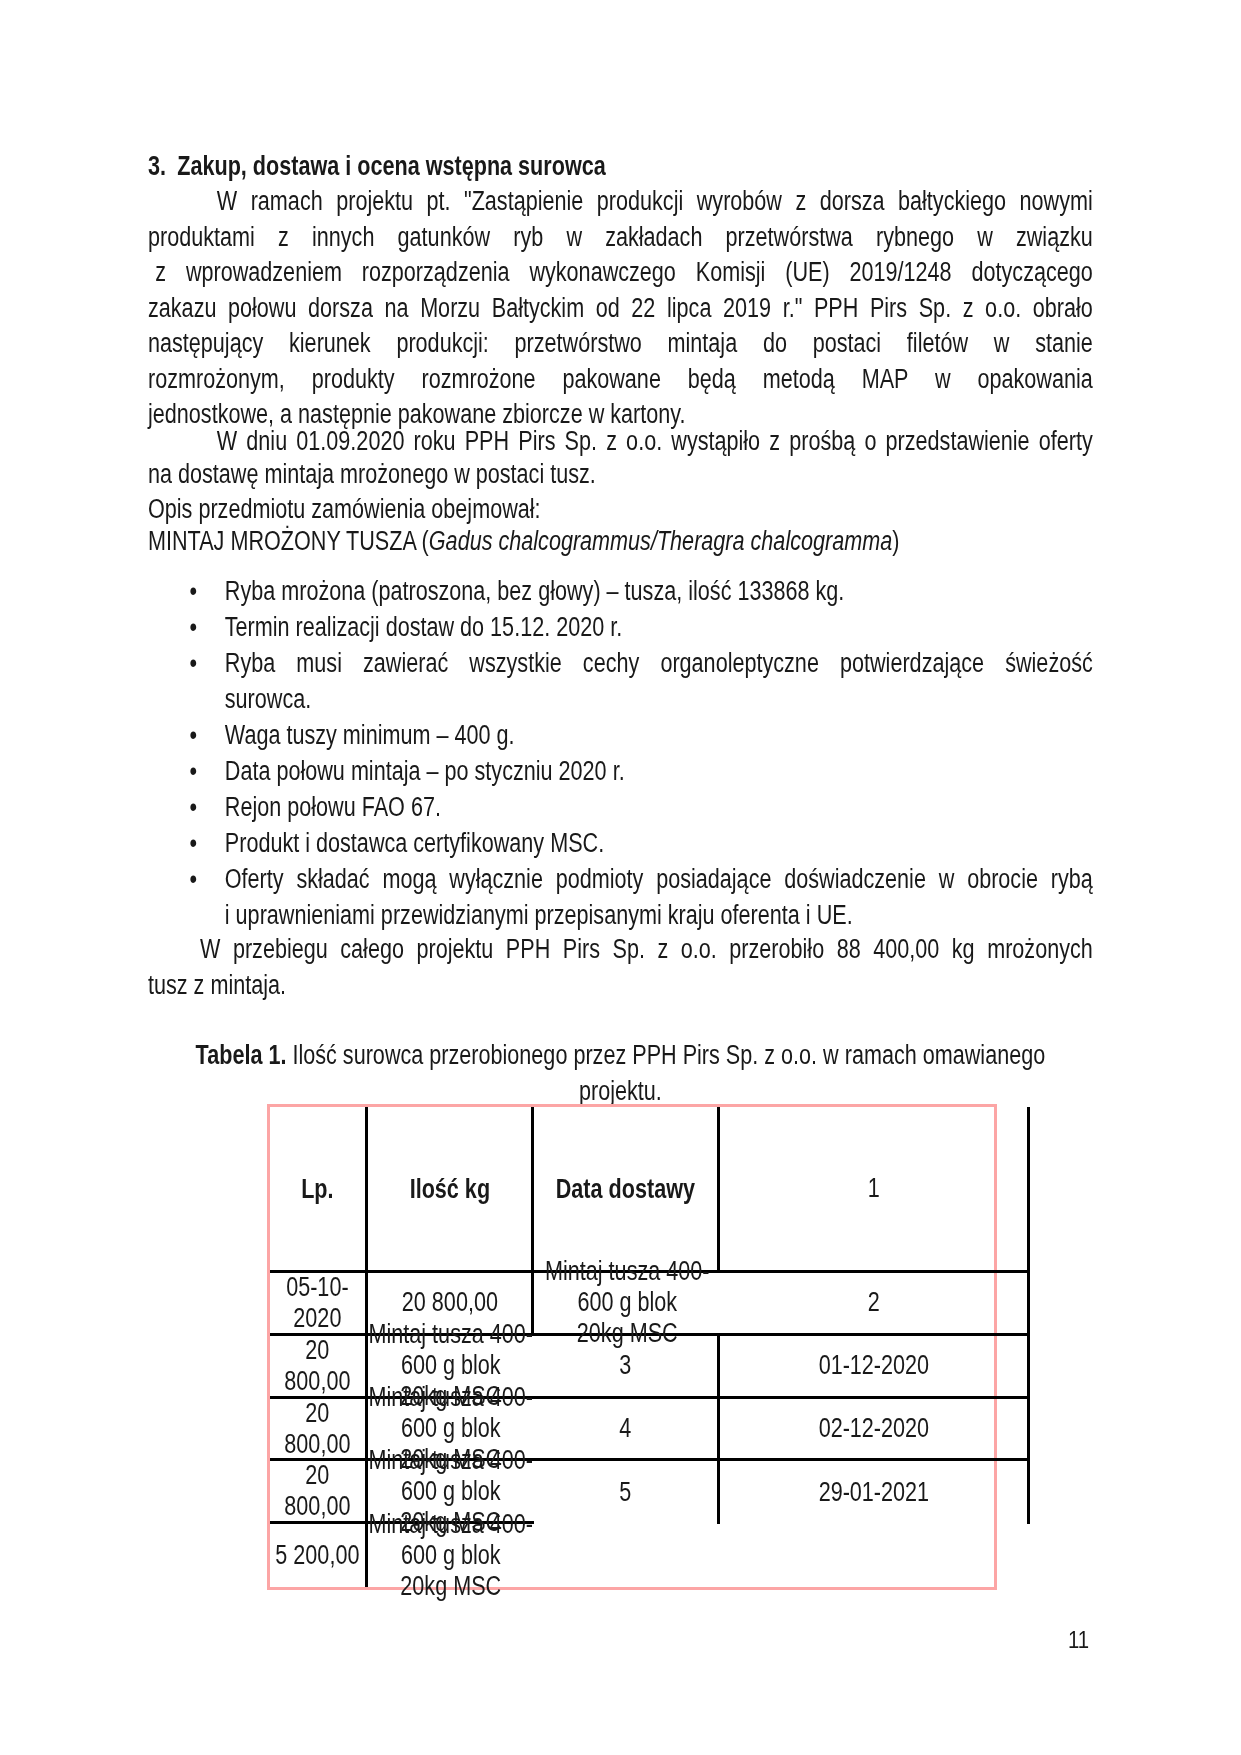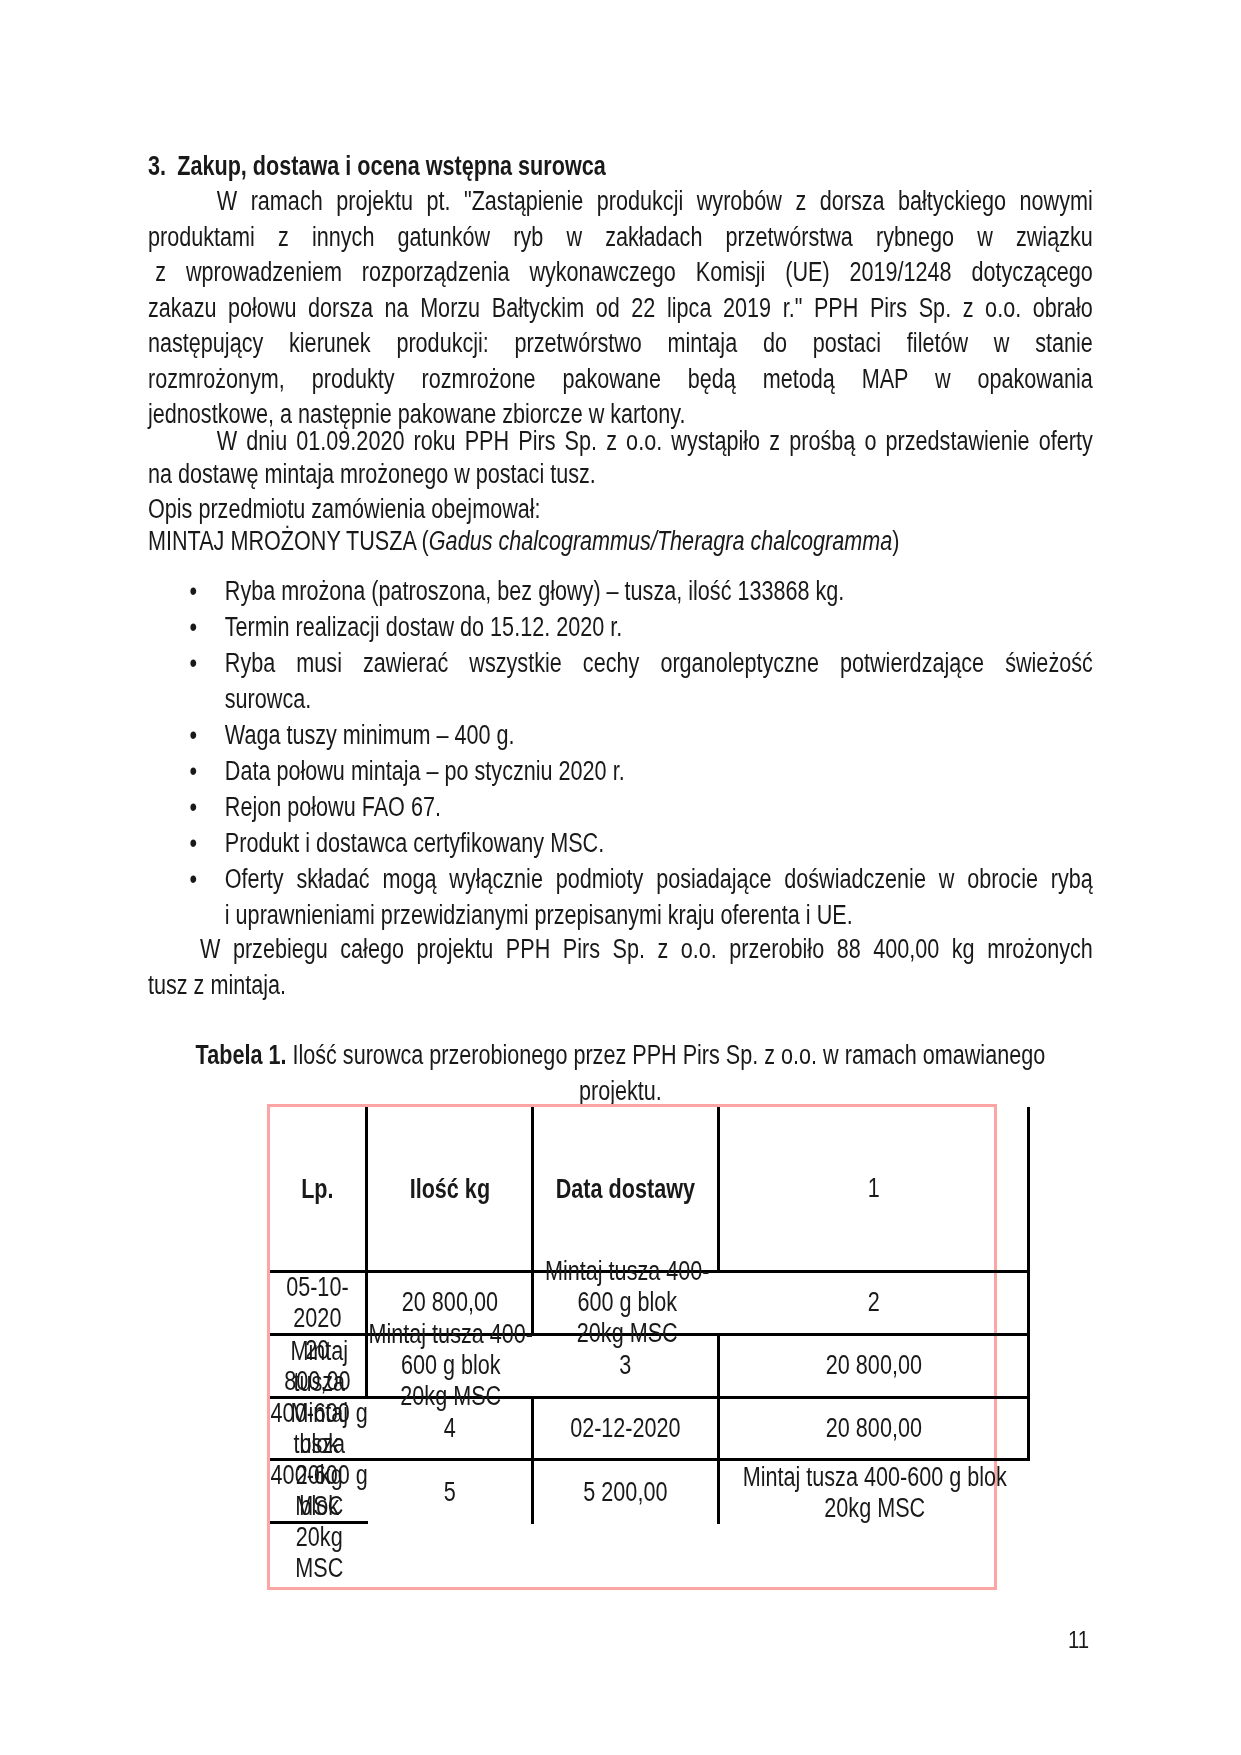--- a/index.html
+++ b/index.html
@@ -153,20 +153,23 @@
     </div>
   <div class="cell lastcol">
       <div class="cnd">Mintaj tusza 400-600 g blok
 20kg MSC</div>
     </div>
 
   <div class="cell">
       <div class="cnd">3</div>
     </div>
   <div class="cell">
+      <div class="cnd">01-12-2020</div>
+    </div>
+  <div class="cell">
       <div class="cnd">20 800,00</div>
     </div>
   <div class="cell lastcol">
       <div class="cnd">Mintaj tusza 400-600 g blok
 20kg MSC</div>
     </div>
 
   <div class="cell">
       <div class="cnd">4</div>
     </div>
@@ -178,20 +181,23 @@
     </div>
   <div class="cell lastcol">
       <div class="cnd">Mintaj tusza 400-600 g blok
 20kg MSC</div>
     </div>
 
   <div class="cell lastrow">
       <div class="cnd">5</div>
     </div>
   <div class="cell lastrow">
+      <div class="cnd">29-01-2021</div>
+    </div>
+  <div class="cell lastrow">
       <div class="cnd">5 200,00</div>
     </div>
   <div class="cell lastrow lastcol">
       <div class="cnd">Mintaj tusza 400-600 g blok
 20kg MSC</div>
     </div>
 </div>
 
 <div class="pagenum">11</div>
 

